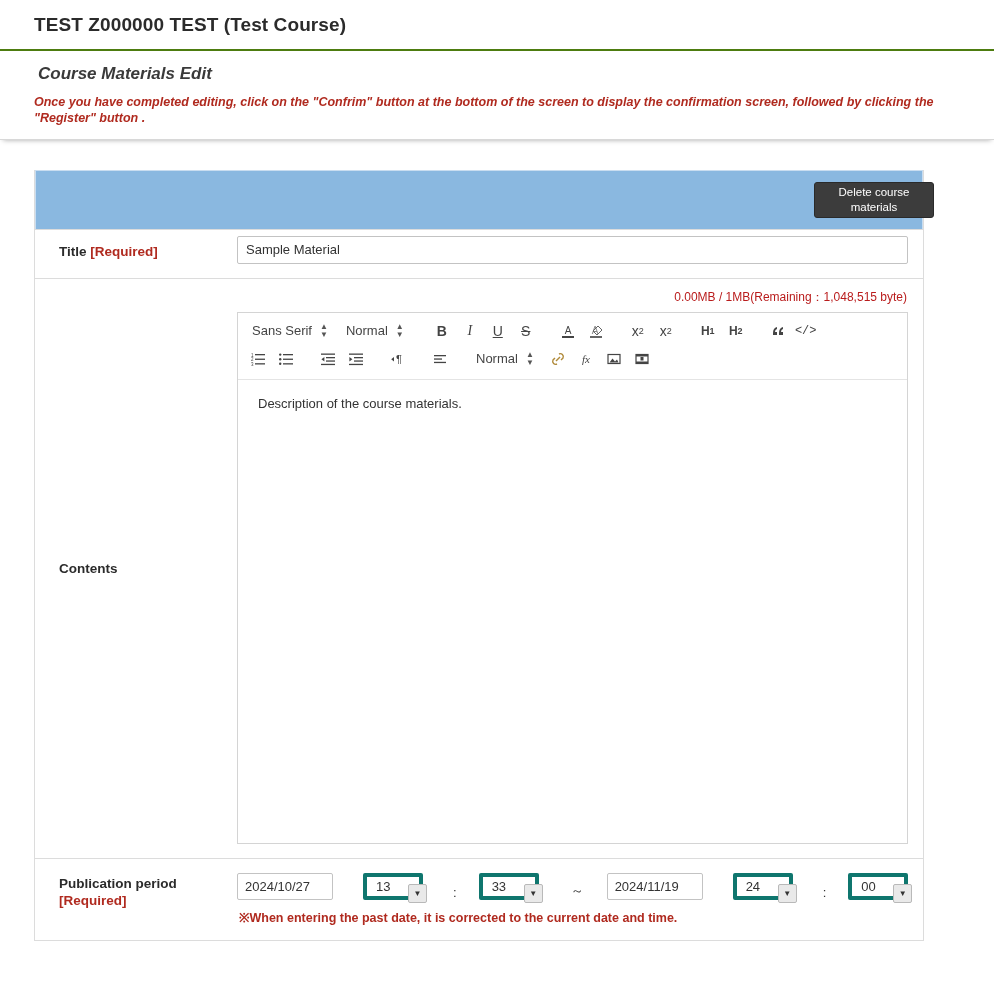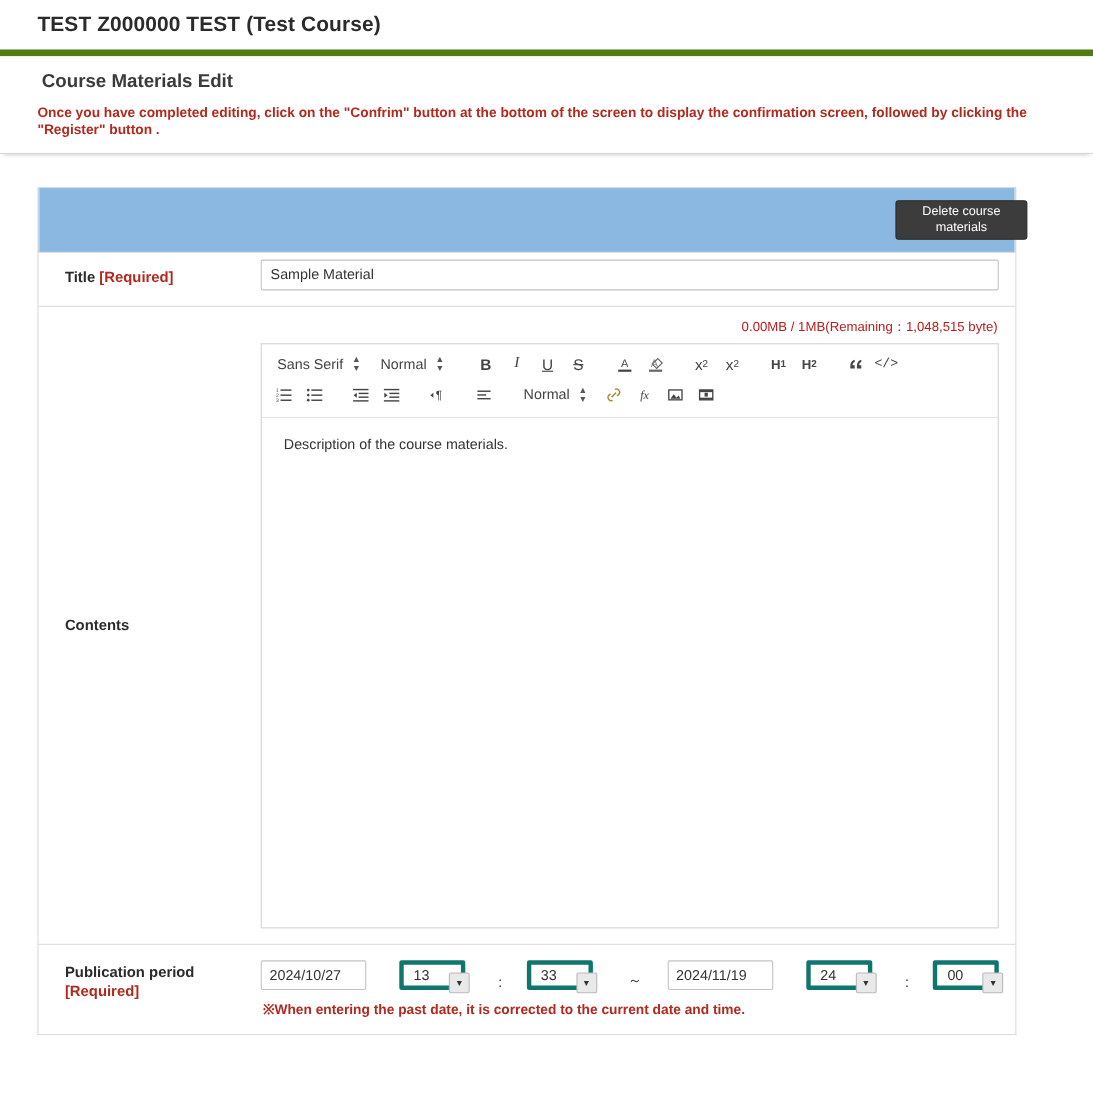--- a/index.html
+++ b/index.html
@@ -8,36 +8,37 @@
     width: 994px; height: 997px;
     background: #ffffff;
     font-family: "Liberation Sans", sans-serif;
     overflow: hidden;
   }
   .page { position: relative; width: 994px; height: 997px; background: #fff; }
 
   
   .course-header {
     height: 51px;
-    border-bottom: 6px solid #4d7c0f;
+    border-bottom: 2px solid #4d7c0f;
     display: flex;
     align-items: center;
     padding-left: 34px;
   }
   .course-header .title {
     font-size: 19px;
     font-weight: bold;
     color: #2b2b2b;
     letter-spacing: .1px;
   }
 
   .page-title-band {
     padding: 13px 34px 12px 34px;
     border-bottom: 1px solid #d8d8d8;
     box-shadow: 0 3px 5px -3px rgba(0,0,0,.35);
+    font-style: italic;
   }
   .page-title {
     font-size: 17px;
     font-weight: bold;
     color: #3a3a3a;
     margin: 0 0 10px 4px;
   }
   .notice {
     font-size: 12.5px;
     font-weight: bold;

